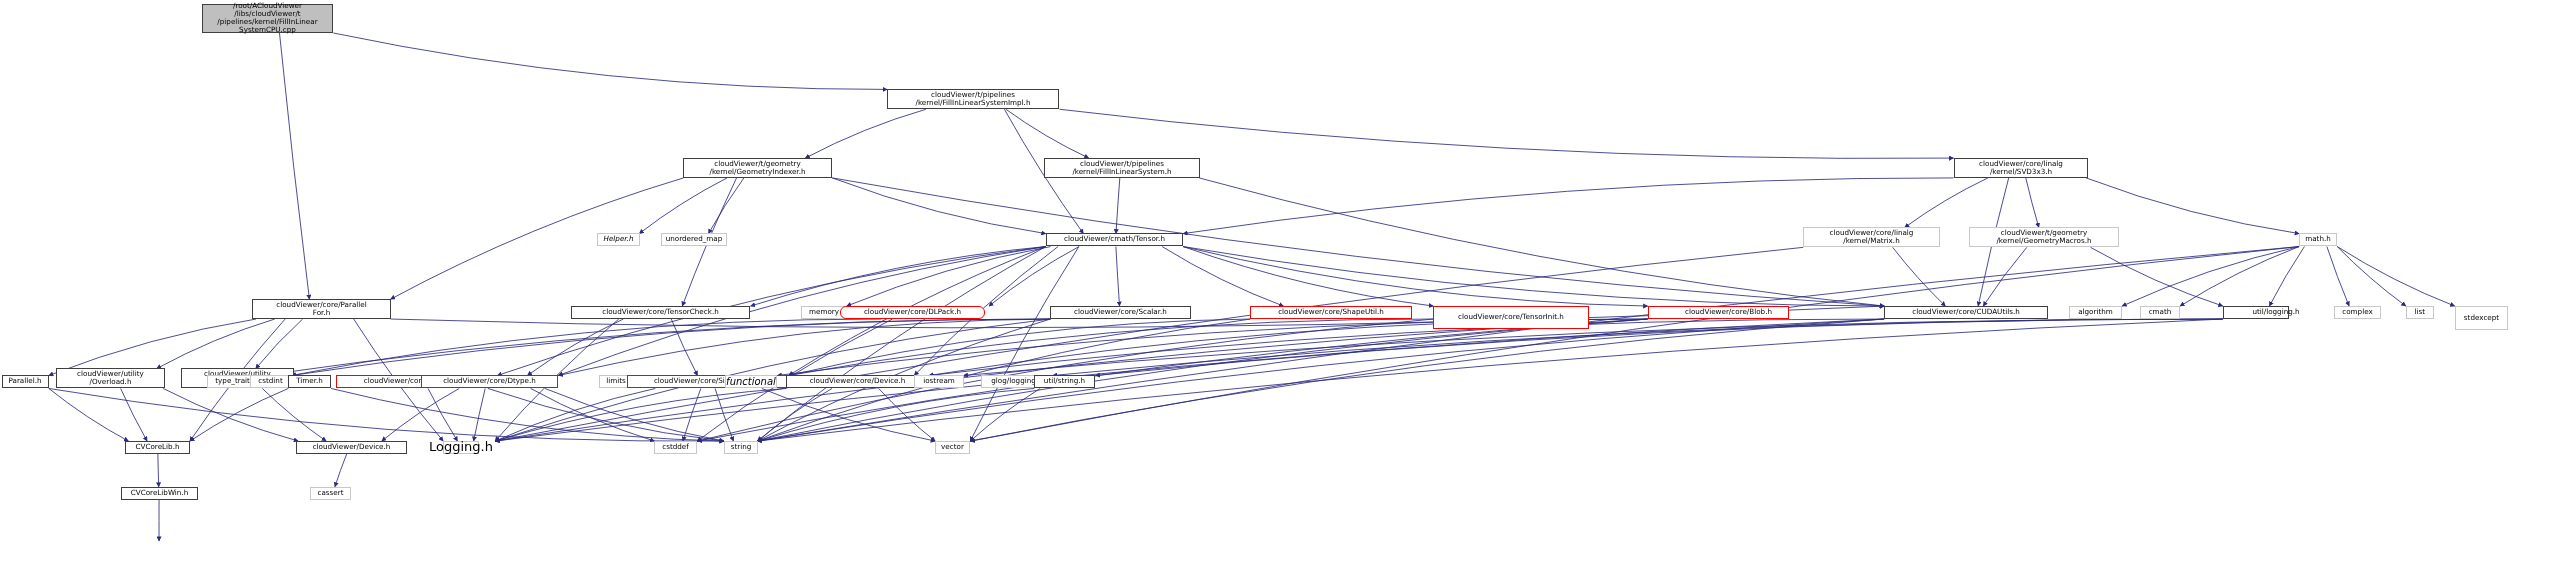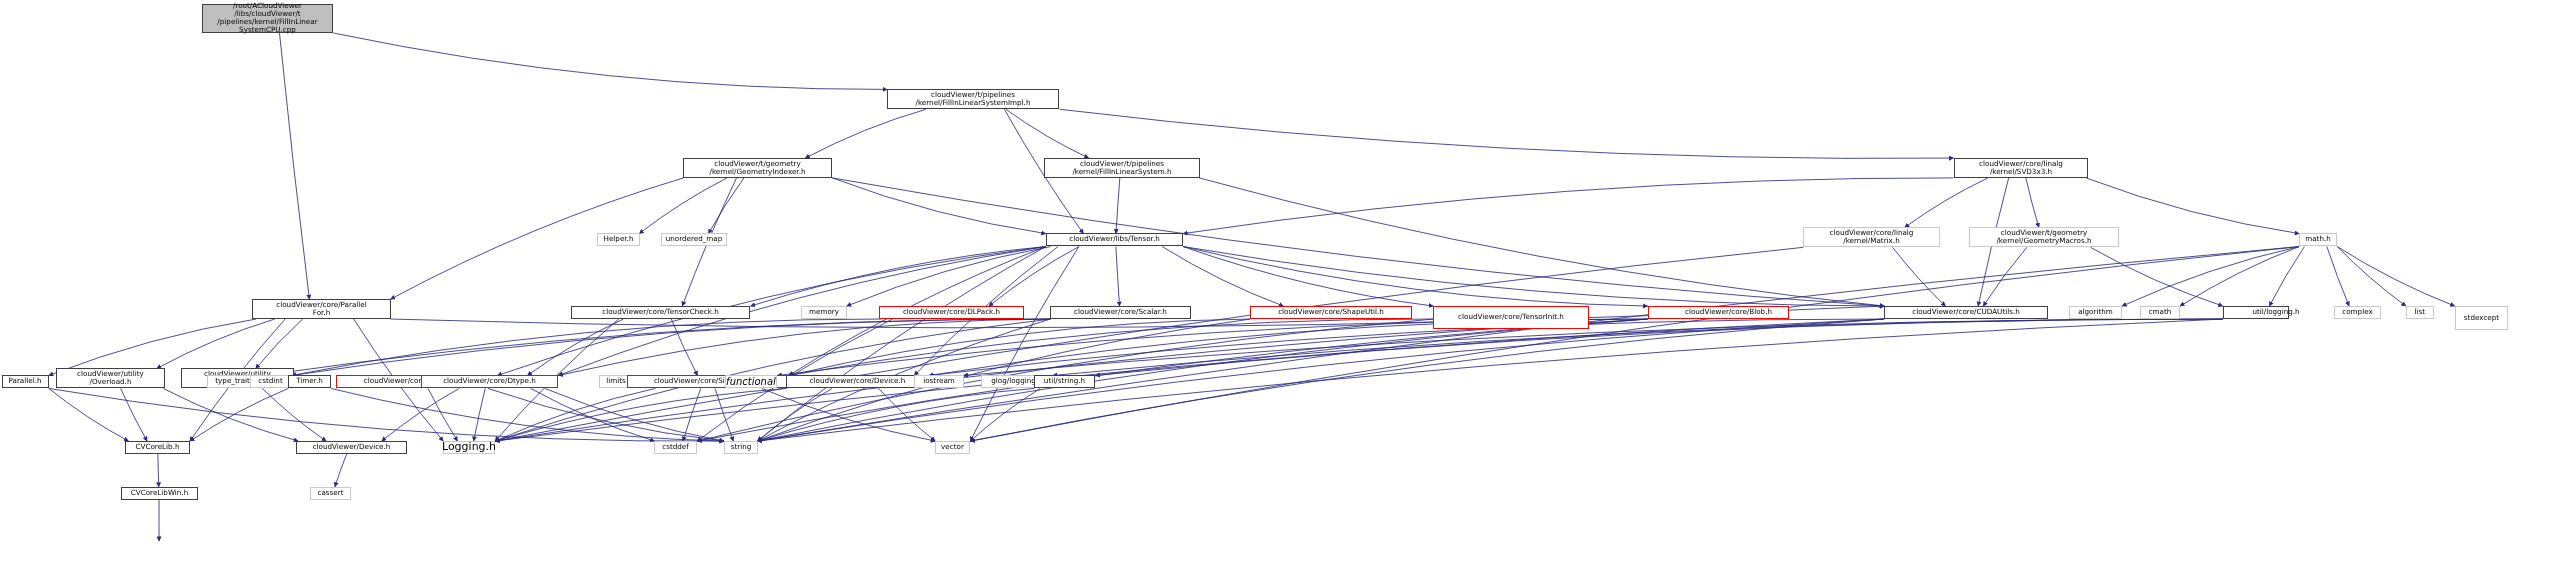--- a/index.html
+++ b/index.html
@@ -136,33 +136,33 @@
 /pipelines/kernel/FillInLinear
 SystemCPU.cpp</div>
       <div class="node n-strong" style="left: 887px; top: 89px; width: 172px; height: 20px; font-size: 7.2px;">cloudViewer/t/pipelines
 /kernel/FillInLinearSystemImpl.h</div>
       <div class="node n-strong" style="left: 683px; top: 158px; width: 149px; height: 20px; font-size: 7.2px;">cloudViewer/t/geometry
 /kernel/GeometryIndexer.h</div>
       <div class="node n-strong" style="left: 1044px; top: 158px; width: 156px; height: 20px; font-size: 7.2px;">cloudViewer/t/pipelines
 /kernel/FillInLinearSystem.h</div>
       <div class="node n-strong" style="left: 1954px; top: 158px; width: 134px; height: 20px; font-size: 7.2px;">cloudViewer/core/linalg
 /kernel/SVD3x3.h</div>
-      <div class="node n-plain" style="left: 597px; top: 233px; width: 43px; height: 13px; font-size: 7.2px;">Helper.h</div>
+      <div class="node n-plain" style="left: 597px; top: 233px; width: 43px; height: 13px; font-size: 7.2px; font-style: italic;">Helper.h</div>
       <div class="node n-plain" style="left: 661px; top: 233px; width: 66px; height: 13px; font-size: 7.2px;">unordered_map</div>
-      <div class="node n-strong" style="left: 1046px; top: 233px; width: 137px; height: 13px; font-size: 7.2px;">cloudViewer/libs/Tensor.h</div>
+      <div class="node n-strong" style="left: 1046px; top: 233px; width: 137px; height: 13px; font-size: 7.2px;">cloudViewer/cmath/Tensor.h</div>
       <div class="node n-plain" style="left: 1803px; top: 227px; width: 137px; height: 20px; font-size: 7.2px;">cloudViewer/core/linalg
 /kernel/Matrix.h</div>
       <div class="node n-plain" style="left: 1969px; top: 227px; width: 150px; height: 20px; font-size: 7.2px;">cloudViewer/t/geometry
 /kernel/GeometryMacros.h</div>
       <div class="node n-plain" style="left: 2299px; top: 233px; width: 38px; height: 13px; font-size: 7.2px;">math.h</div>
       <div class="node n-strong" style="left: 252px; top: 299px; width: 139px; height: 20px; font-size: 7.2px;">cloudViewer/core/Parallel
 For.h</div>
       <div class="node n-strong" style="left: 571px; top: 306px; width: 179px; height: 13px; font-size: 7.2px;">cloudViewer/core/TensorCheck.h</div>
       <div class="node n-plain" style="left: 801px; top: 306px; width: 46px; height: 13px; font-size: 7.2px;">memory</div>
-      <div class="node n-red" style="left: 879px; top: 306px; width: 145px; height: 13px; font-size: 7.2px;">cloudViewer/core/DLPack.h</div>
+      <div class="node n-red" style="left: 840px; top: 306px; width: 145px; height: 13px; font-size: 7.2px; border-radius: 6px;">cloudViewer/core/DLPack.h</div>
       <div class="node n-strong" style="left: 1050px; top: 306px; width: 141px; height: 13px; font-size: 7.2px;">cloudViewer/core/Scalar.h</div>
       <div class="node n-red" style="left: 1250px; top: 306px; width: 162px; height: 13px; font-size: 7.2px;">cloudViewer/core/ShapeUtil.h</div>
       <div class="node n-red" style="left: 1433px; top: 306px; width: 156px; height: 23px; font-size: 7.2px;">cloudViewer/core/TensorInit.h</div>
       <div class="node n-red" style="left: 1648px; top: 306px; width: 141px; height: 13px; font-size: 7.2px; padding-left: 20px;">cloudViewer/core/Blob.h</div>
       <div class="node n-strong" style="left: 1884px; top: 306px; width: 164px; height: 13px; font-size: 7.2px;">cloudViewer/core/CUDAUtils.h</div>
       <div class="node n-plain" style="left: 2069px; top: 306px; width: 53px; height: 13px; font-size: 7.2px;">algorithm</div>
       <div class="node n-plain" style="left: 2140px; top: 306px; width: 40px; height: 13px; font-size: 7.2px;">cmath</div>
       <div class="node n-strong" style="left: 2223px; top: 306px; width: 66px; height: 13px; font-size: 7.2px; padding-left: 40px;">util/logging.h</div>
       <div class="node n-plain" style="left: 2334px; top: 306px; width: 47px; height: 13px; font-size: 7.2px;">complex</div>
       <div class="node n-plain" style="left: 2406px; top: 306px; width: 27.5px; height: 13px; font-size: 7.2px;">list</div>
@@ -179,21 +179,21 @@
       <div class="node n-red" style="left: 421px; top: 375px; width: 137px; height: 13px; font-size: 7.2px;">cloudViewer/core/Dtype.h</div>
       <div class="node n-plain" style="left: 599px; top: 375px; width: 34px; height: 13px; font-size: 7.2px;">limits</div>
       <div class="node n-red" style="left: 627px; top: 375px; width: 162px; height: 13px; font-size: 7.2px;">cloudViewer/core/SizeVector.h</div>
       <div class="node n-plain" style="left: 725px; top: 375px; width: 52px; height: 13px; font-size: 10px; font-style: italic;">functional</div>
       <div class="node n-strong" style="left: 786px; top: 375px; width: 143px; height: 13px; font-size: 7.2px;">cloudViewer/core/Device.h</div>
       <div class="node n-plain" style="left: 914px; top: 375px; width: 50px; height: 13px; font-size: 7.2px;">iostream</div>
       <div class="node n-plain" style="left: 981px; top: 375px; width: 72px; height: 13px; font-size: 7.2px;">glog/logging.h</div>
       <div class="node n-strong" style="left: 1034px; top: 375px; width: 61px; height: 13px; font-size: 7.2px;">util/string.h</div>
       <div class="node n-strong" style="left: 125px; top: 441px; width: 65px; height: 13px; font-size: 7.2px;">CVCoreLib.h</div>
       <div class="node n-strong" style="left: 296px; top: 441px; width: 111px; height: 13px; font-size: 7.2px;">cloudViewer/Device.h</div>
-      <div class="node n-plain" style="left: 443px; top: 441px; width: 52px; height: 13px; font-size: 11px;">Logging.h</div>
+      <div class="node n-plain" style="left: 443px; top: 441px; width: 36px; height: 13px; font-size: 13px;">Logging.h</div>
       <div class="node n-plain" style="left: 654px; top: 441px; width: 43px; height: 13px; font-size: 7.2px;">cstddef</div>
       <div class="node n-plain" style="left: 724px; top: 441px; width: 34px; height: 13px; font-size: 7.2px;">string</div>
       <div class="node n-plain" style="left: 935px; top: 441px; width: 35px; height: 13px; font-size: 7.2px;">vector</div>
       <div class="node n-strong" style="left: 121px; top: 487px; width: 77px; height: 13px; font-size: 7.2px;">CVCoreLibWin.h</div>
       <div class="node n-plain" style="left: 310px; top: 487px; width: 41px; height: 13px; font-size: 7.2px;">cassert</div>
       <div class="node n-plain" style="left: 118px; top: 541px; width: 82px; height: 13px; font-size: 7.2px; margin-top: 32px;">QtCore/QtGlobal</div>
     </div>
 </div>
 
 

